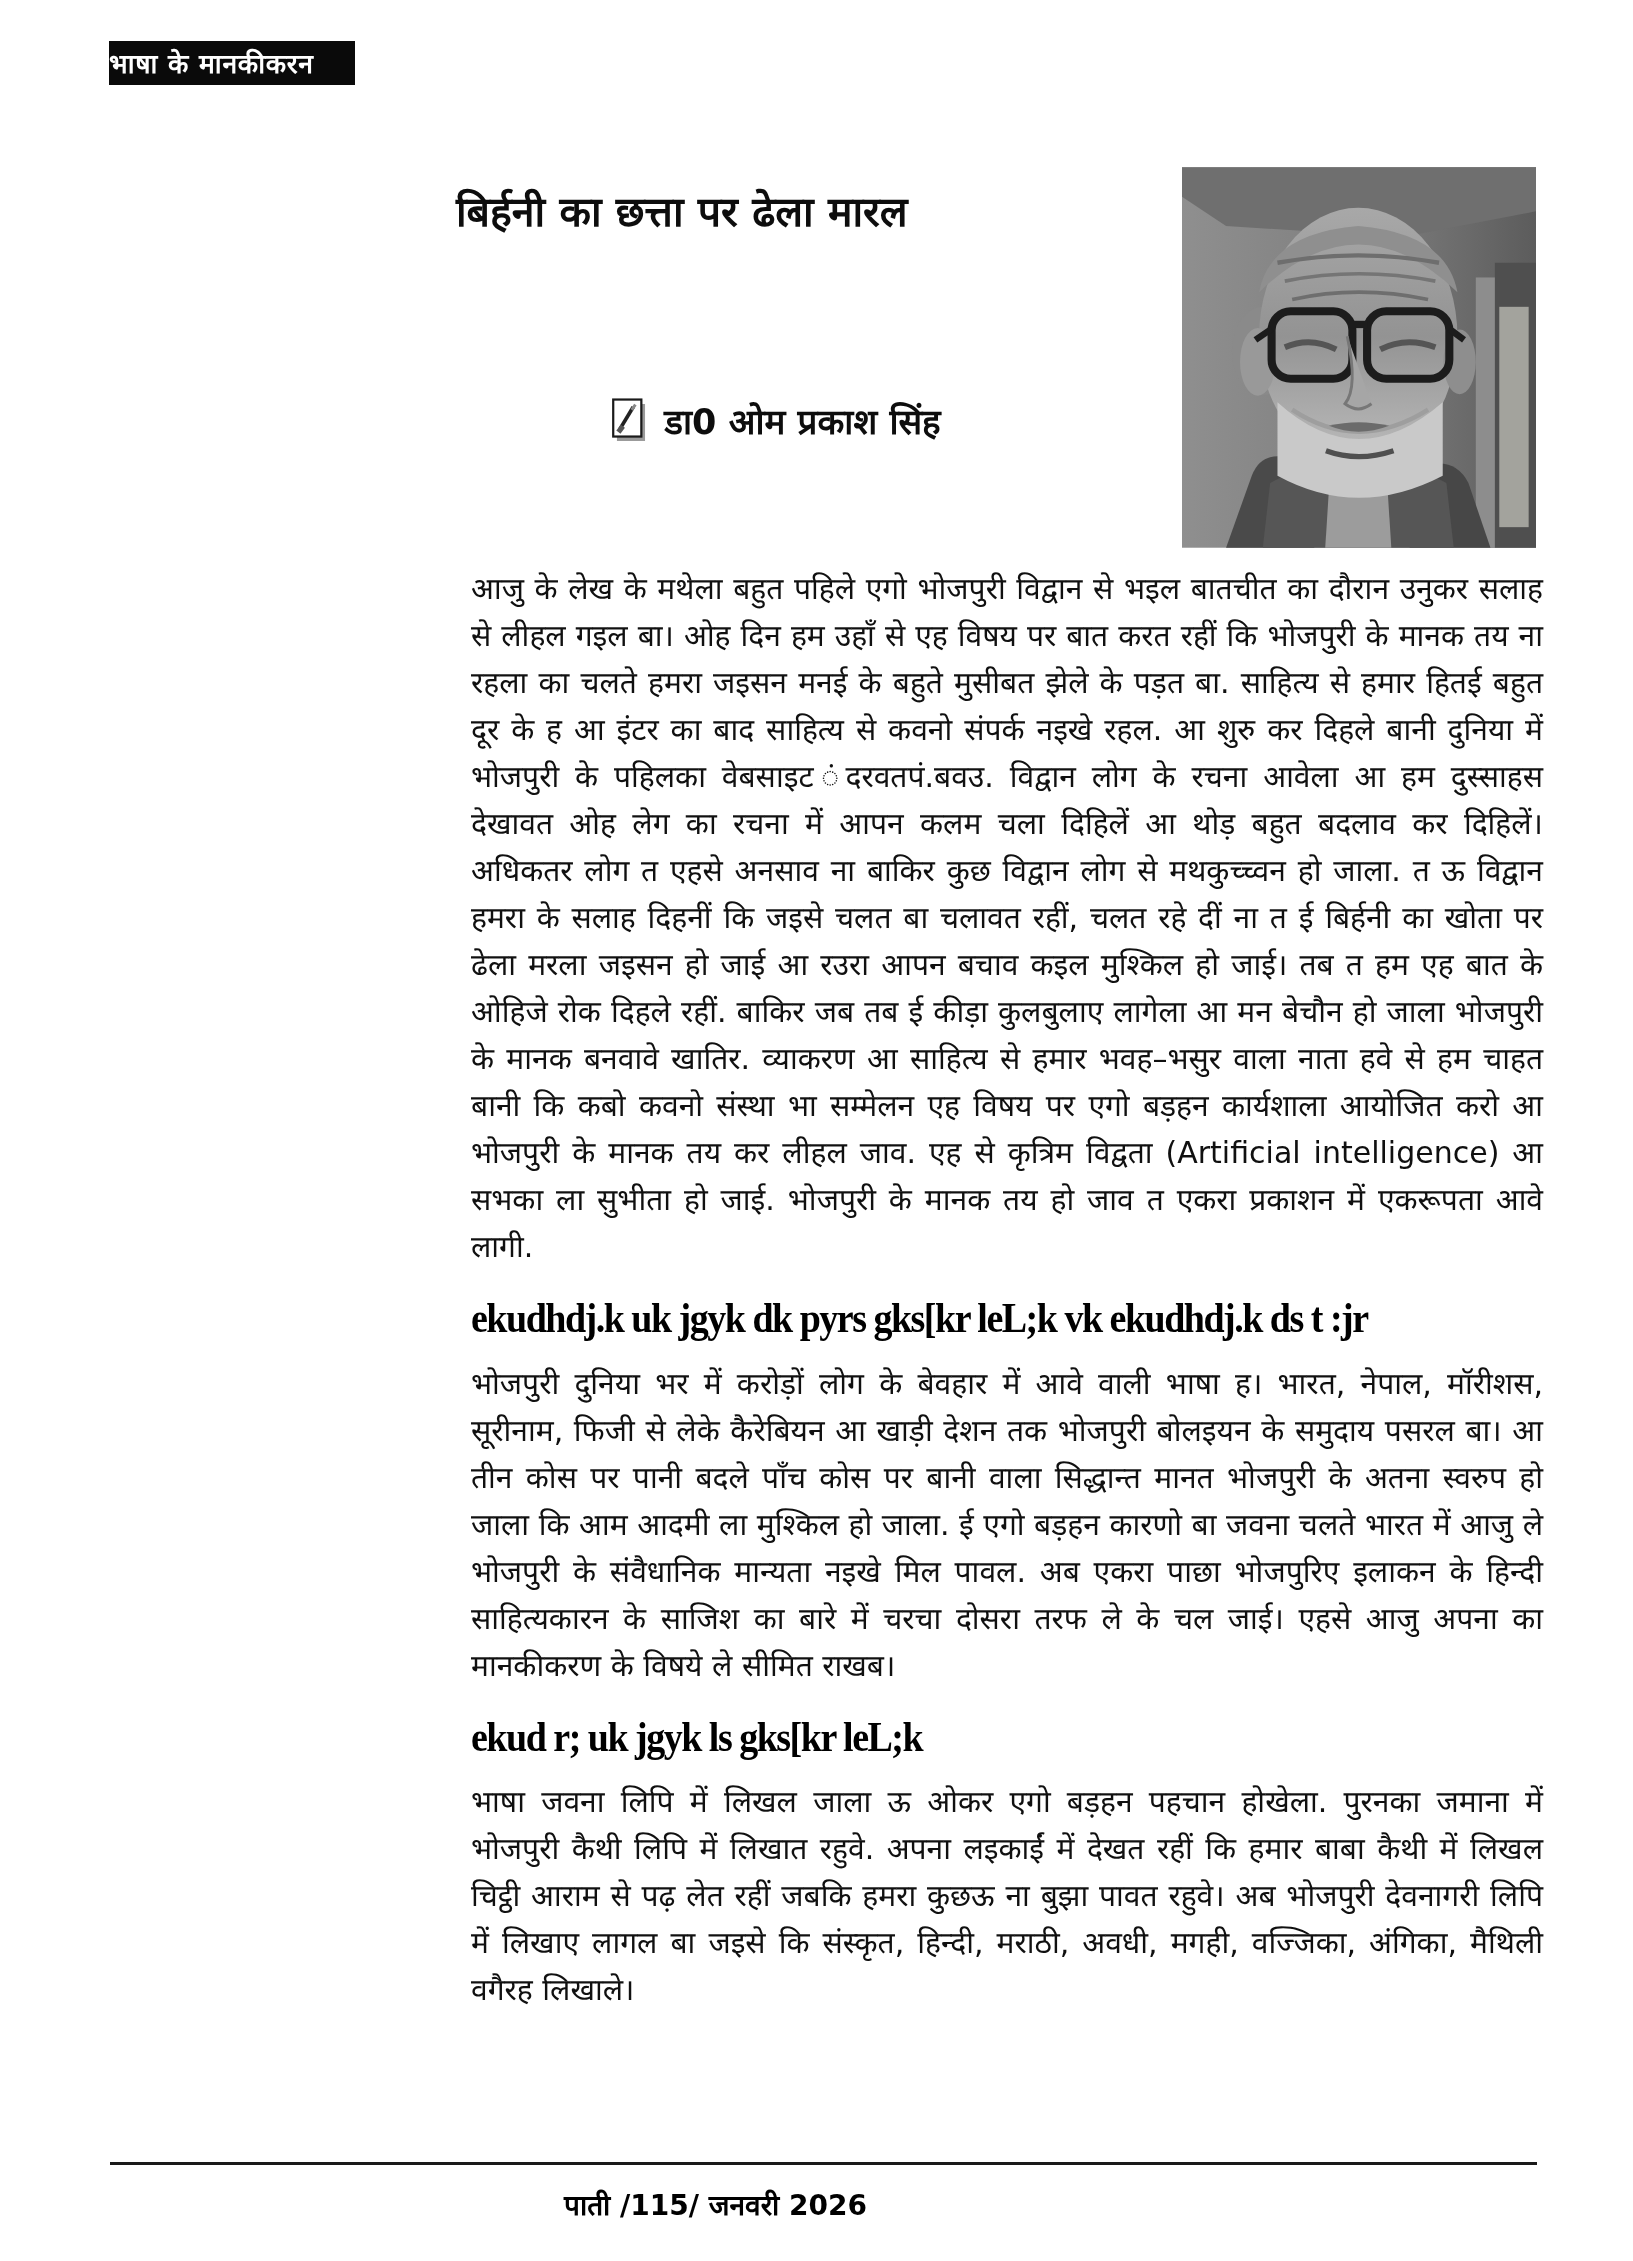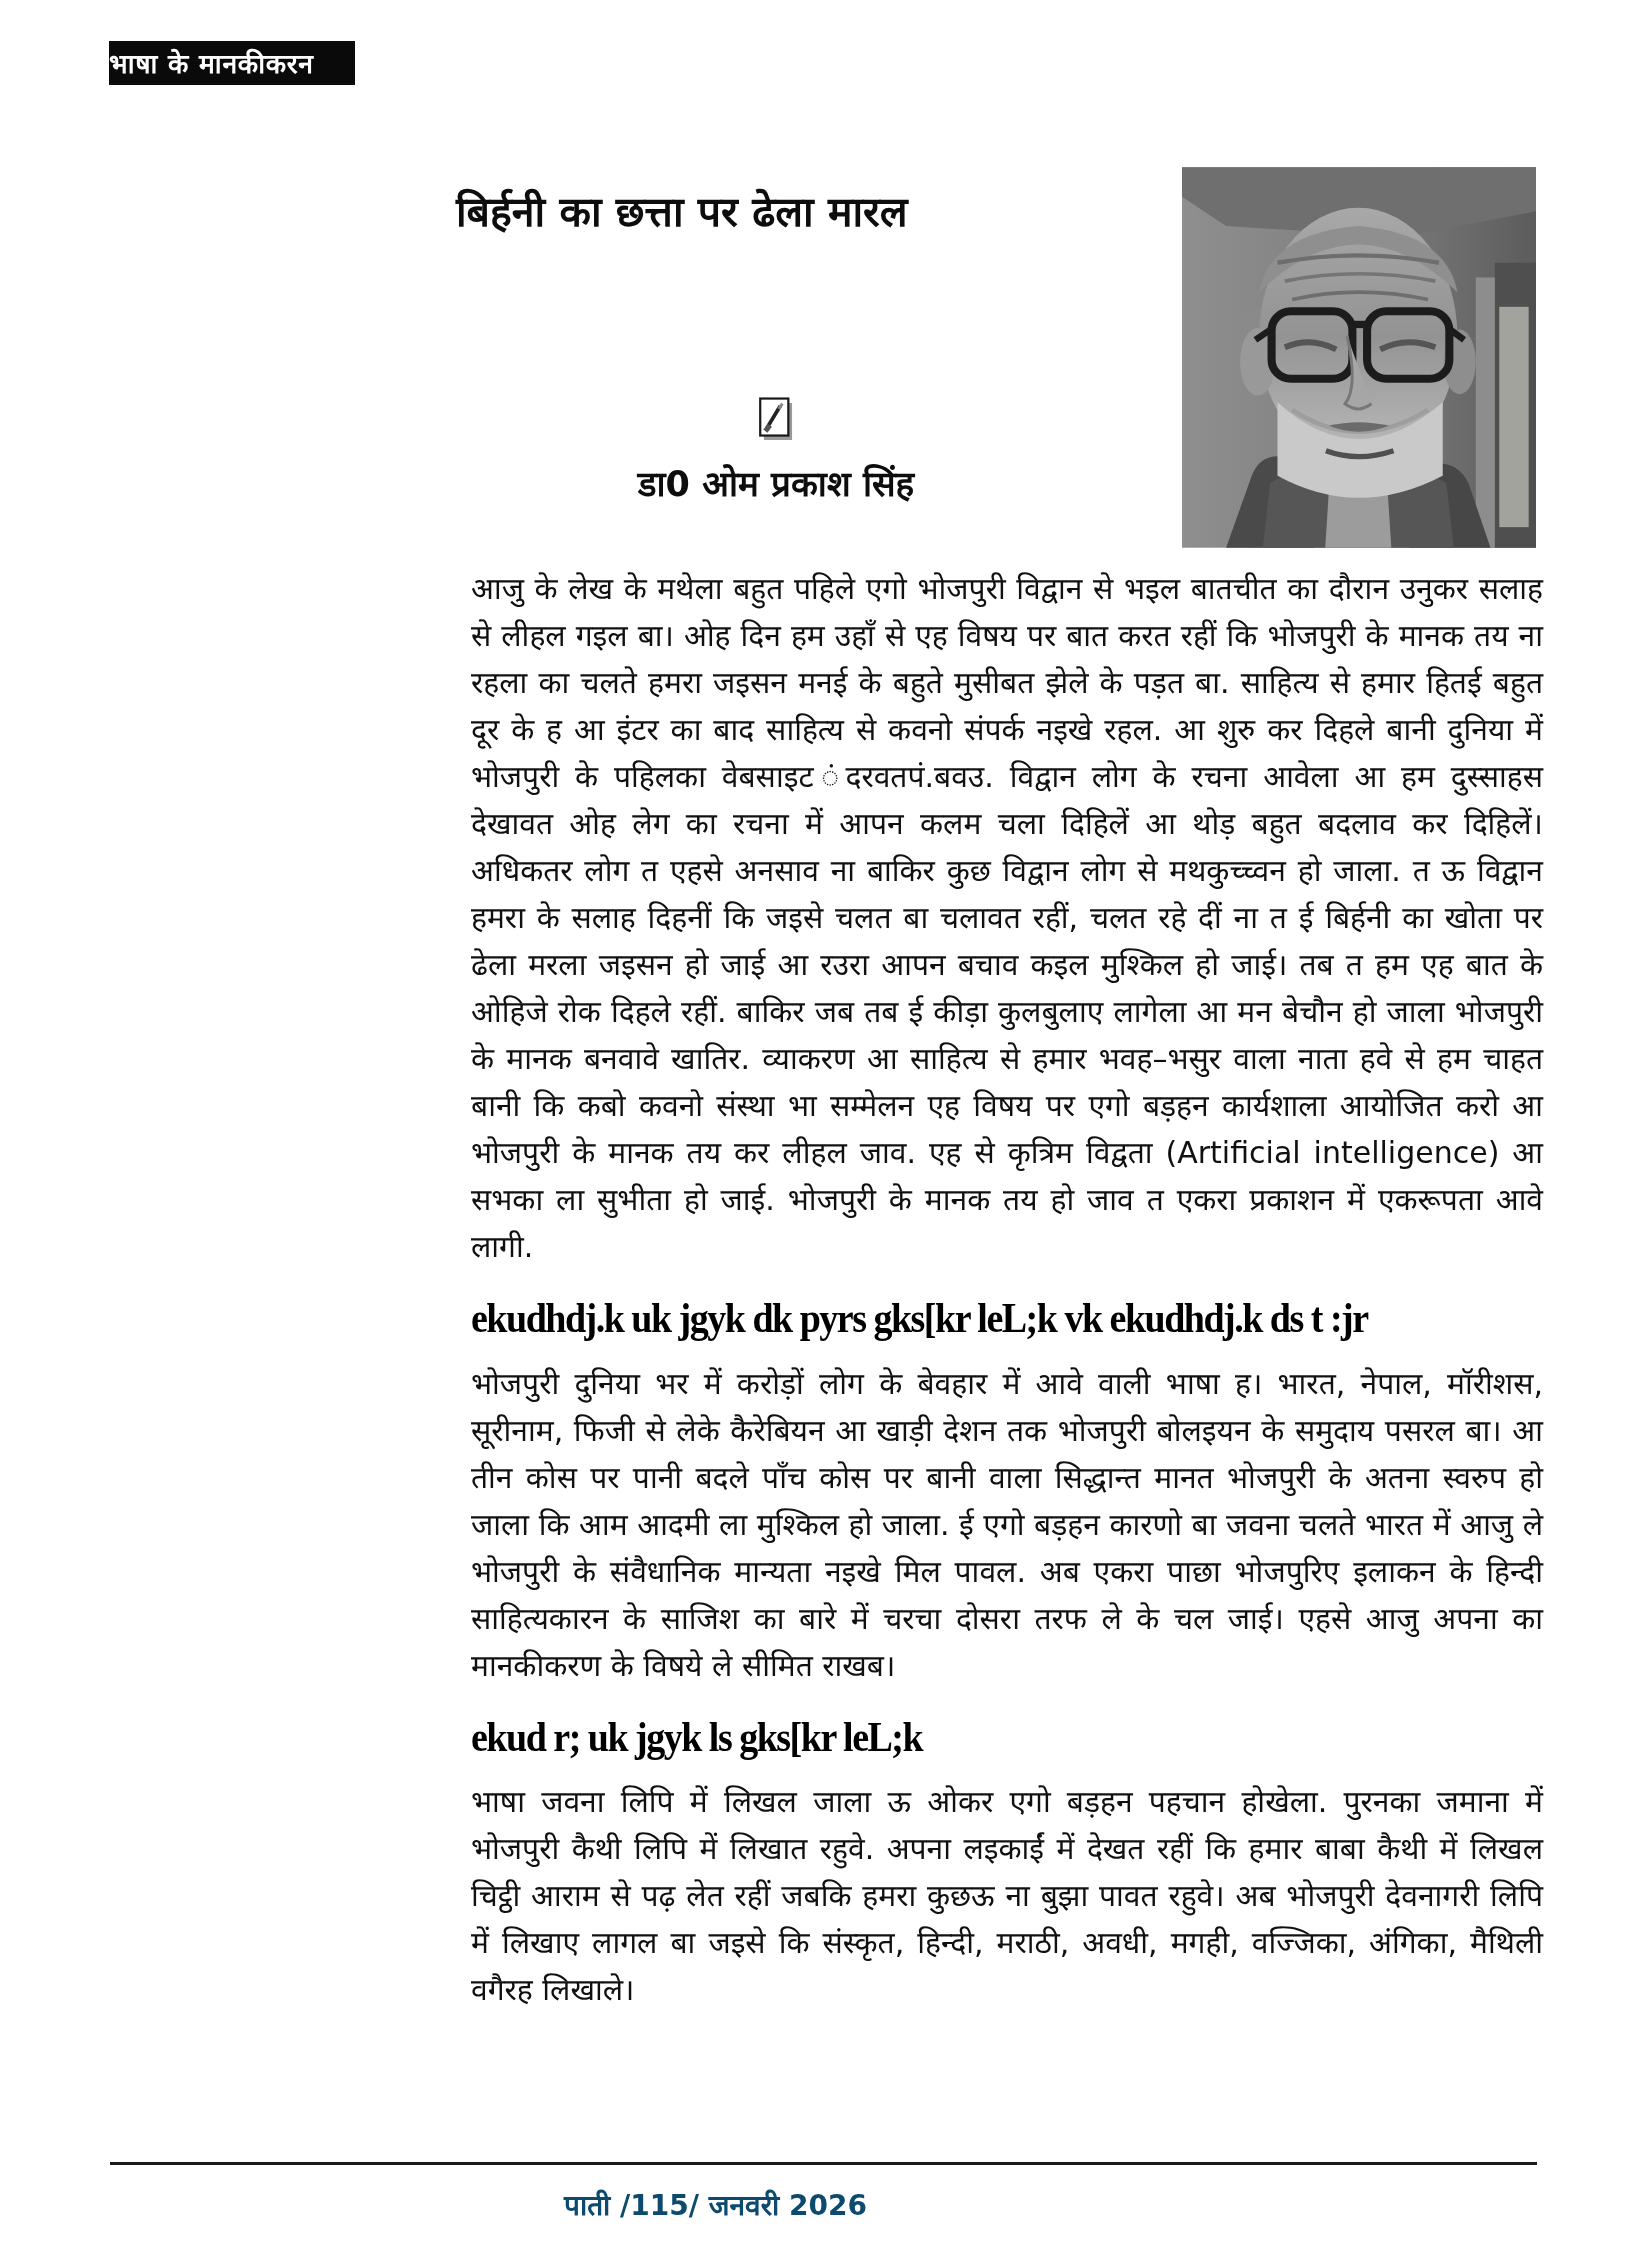--- a/index.html
+++ b/index.html
@@ -19,21 +19,21 @@
     font-size:26.5px;font-weight:bold;
     letter-spacing:0.7px;
   }
   .title{
     position:absolute;left:456px;top:182px;width:640px;
     font-size:41px;font-weight:bold;color:#0d0d0d;
     white-space:nowrap;
   }
   .byline{
     position:absolute;left:456px;top:397px;width:640px;
-    display:flex;align-items:center;justify-content:center;gap:16px;flex-direction:column;
+    display:flex;align-items:center;justify-content:center;gap:16px;
   }
   .byline .author{
     font-size:35px;font-weight:bold;color:#0d0d0d;white-space:nowrap;
   }
   .doc-icon{width:37px;height:46px;position:relative;flex:0 0 auto;}
   .photo-frame{
     position:absolute;left:1182px;top:167px;
     width:354px;height:381px;
     overflow:hidden;
   }
@@ -58,21 +58,21 @@
     transform-origin:left center;
     white-space:nowrap;
   }
   .footer-rule{
     position:absolute;left:110px;top:2162px;width:1427px;
     border-top:3.7px solid #1a1a1a;height:0;
   }
   .footer-text{
     position:absolute;left:0;top:2185px;width:1431px;
     text-align:center;
-    font-size:28px;font-weight:bold;color:#0c4a6e;
+    font-size:28px;font-weight:bold;color:#000000;
   }
 </style>
 </head>
 <body>
 
 <div class="badge">
   <span>भाषा के मानकीकरन</span>
 </div>
 
 <div class="title">बिर्हनी का छत्ता पर ढेला मारल</div>

